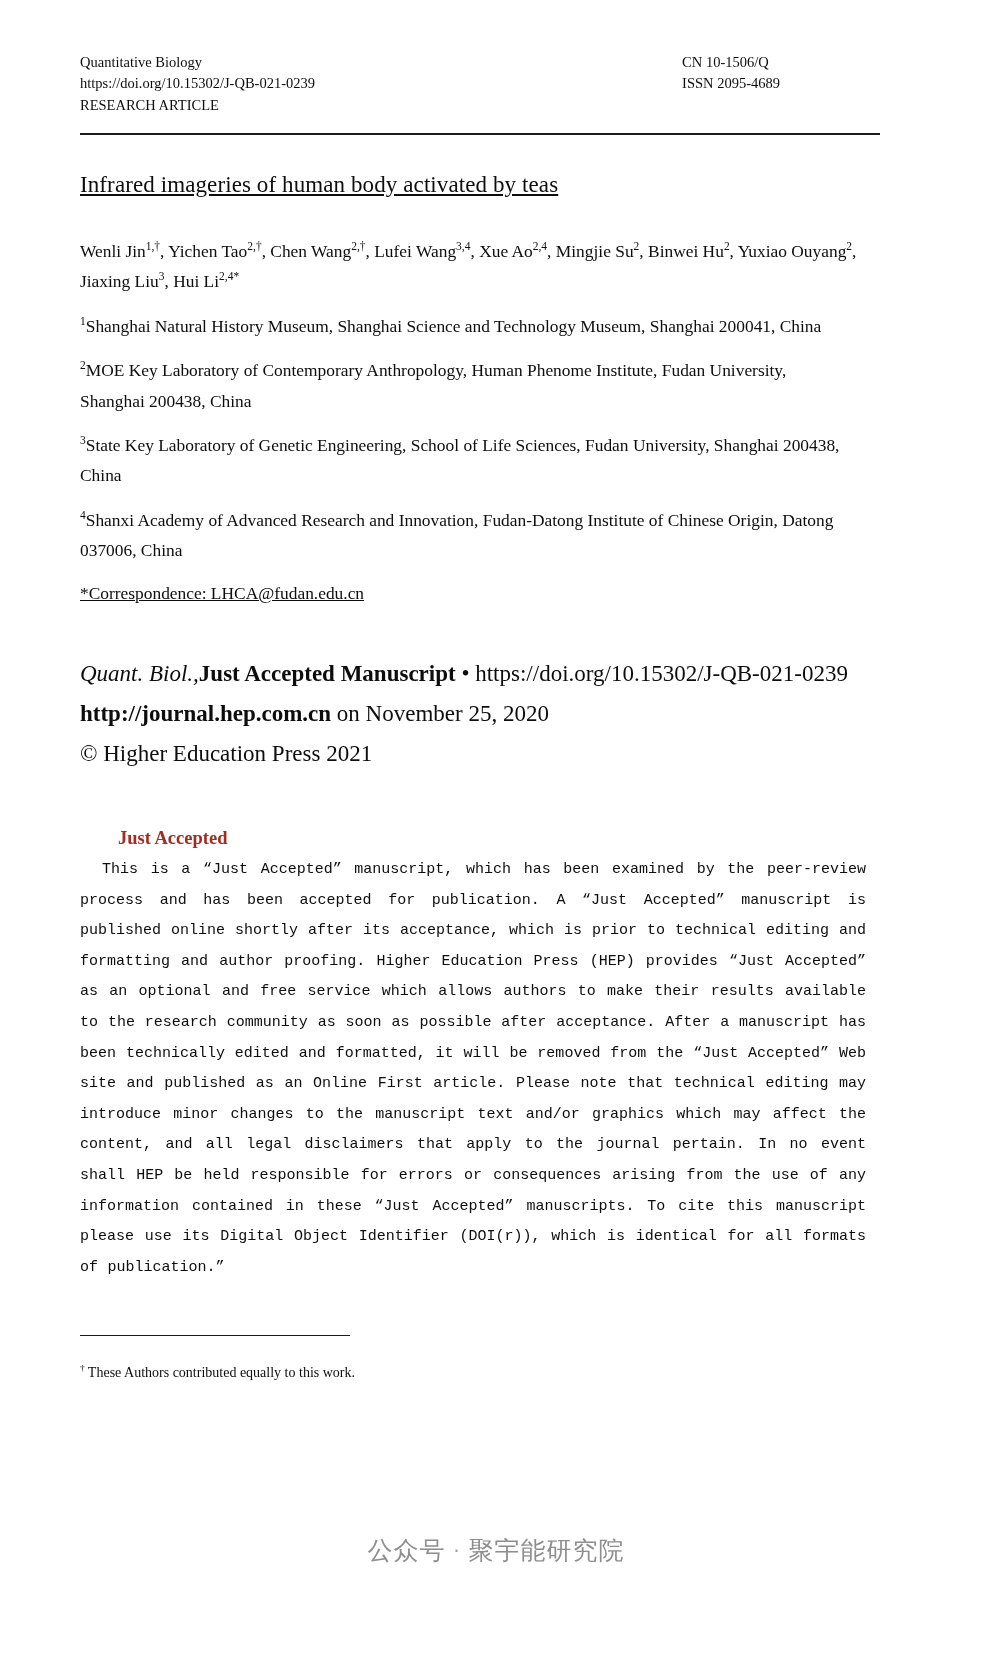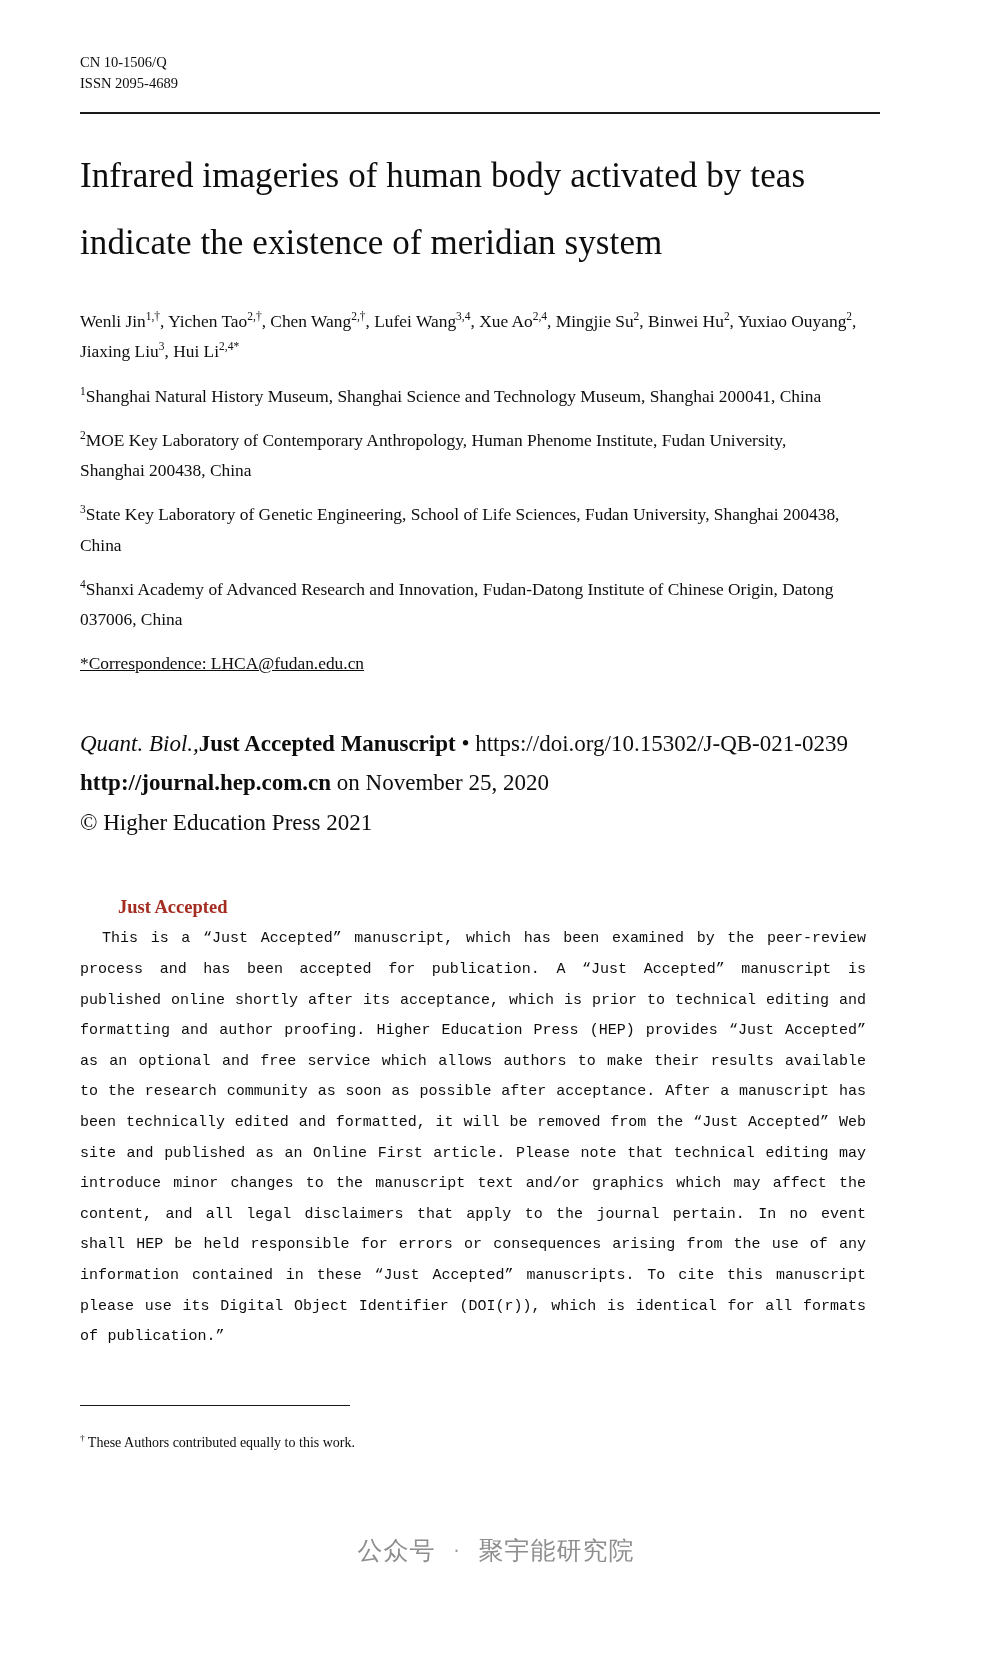--- a/index.html
+++ b/index.html
@@ -43,26 +43,27 @@
 
   .rule {
     border: 0;
     border-top: 2.1px solid #1a1a1a;
     margin: 17px 0 0 0;
     width: 800px;
   }
 
   
   .title {
-    font-size: 35px;
+    font-size: 23px;
     font-weight: 400;
     line-height: 1.93;
     letter-spacing: 0.1px;
     margin: 28px 0 0 0;
     width: 760px;
+    text-decoration: underline;
   }
 
   
   .authors {
     font-size: 17.4px;
     line-height: 1.72;
     margin-top: 30px;
     width: 790px;
   }
   sup {
@@ -129,45 +130,49 @@
 
   
   .watermark {
     position: absolute;
     left: 0;
     right: 0;
     bottom: 86px;
     display: flex;
     justify-content: center;
     align-items: center;
-    gap: 18px;
+    gap: 8px;
     color: #8e8e8e;
     font-family: "DejaVu Sans", "Liberation Sans", sans-serif;
     font-size: 25px;
     letter-spacing: 1px;
   }
   .wm-dot { font-size: 19px; color: #9b9b9b; }
 </style>
 </head>
 <body>
 
 <div class="page">
   <div class="content">
 
     <div class="runhead">
+      <div class="runhead-left">
+        <div>Quantitative Biology</div>
+        <div>https://doi.org/10.15302/J-QB-021-0239</div>
+        <div>RESEARCH ARTICLE</div>
+      </div>
       <div class="runhead-right">
         <div>CN 10-1506/Q</div>
         <div>ISSN 2095-4689</div>
       </div>
     </div>
     <hr class="rule">
 
     <h1 class="title">
       <span>Infrared imageries of human body activated by teas</span><br>
-      <span>indicate the existence of meridian system</span>
     </h1>
 
     <div class="authors">
       <span><span>Wenli Jin</span><sup>1,†</sup></span>, <span><span>Yichen Tao</span><sup>2,†</sup></span>, <span><span>Chen Wang</span><sup>2,†</sup></span>, <span><span>Lufei Wang</span><sup>3,4</sup></span>, <span><span>Xue Ao</span><sup>2,4</sup></span>, <span><span>Mingjie Su</span><sup>2</sup></span>, <span><span>Binwei Hu</span><sup>2</sup></span>, <span><span>Yuxiao Ouyang</span><sup>2</sup></span>, <span><span>Jiaxing Liu</span><sup>3</sup></span>, <span><span>Hui Li</span><sup>2,4*</sup></span>
     </div>
 
     <div class="affil"><sup>1</sup><span>Shanghai Natural History Museum, Shanghai Science and Technology Museum, Shanghai 200041, China</span></div>
     <div class="affil"><sup>2</sup><span>MOE Key Laboratory of Contemporary Anthropology, Human Phenome Institute, Fudan University, Shanghai 200438, China</span></div>
     <div class="affil"><sup>3</sup><span>State Key Laboratory of Genetic Engineering, School of Life Sciences, Fudan University, Shanghai 200438, China</span></div>
     <div class="affil"><sup>4</sup><span>Shanxi Academy of Advanced Research and Innovation, Fudan-Datong Institute of Chinese Origin, Datong 037006, China</span></div>

